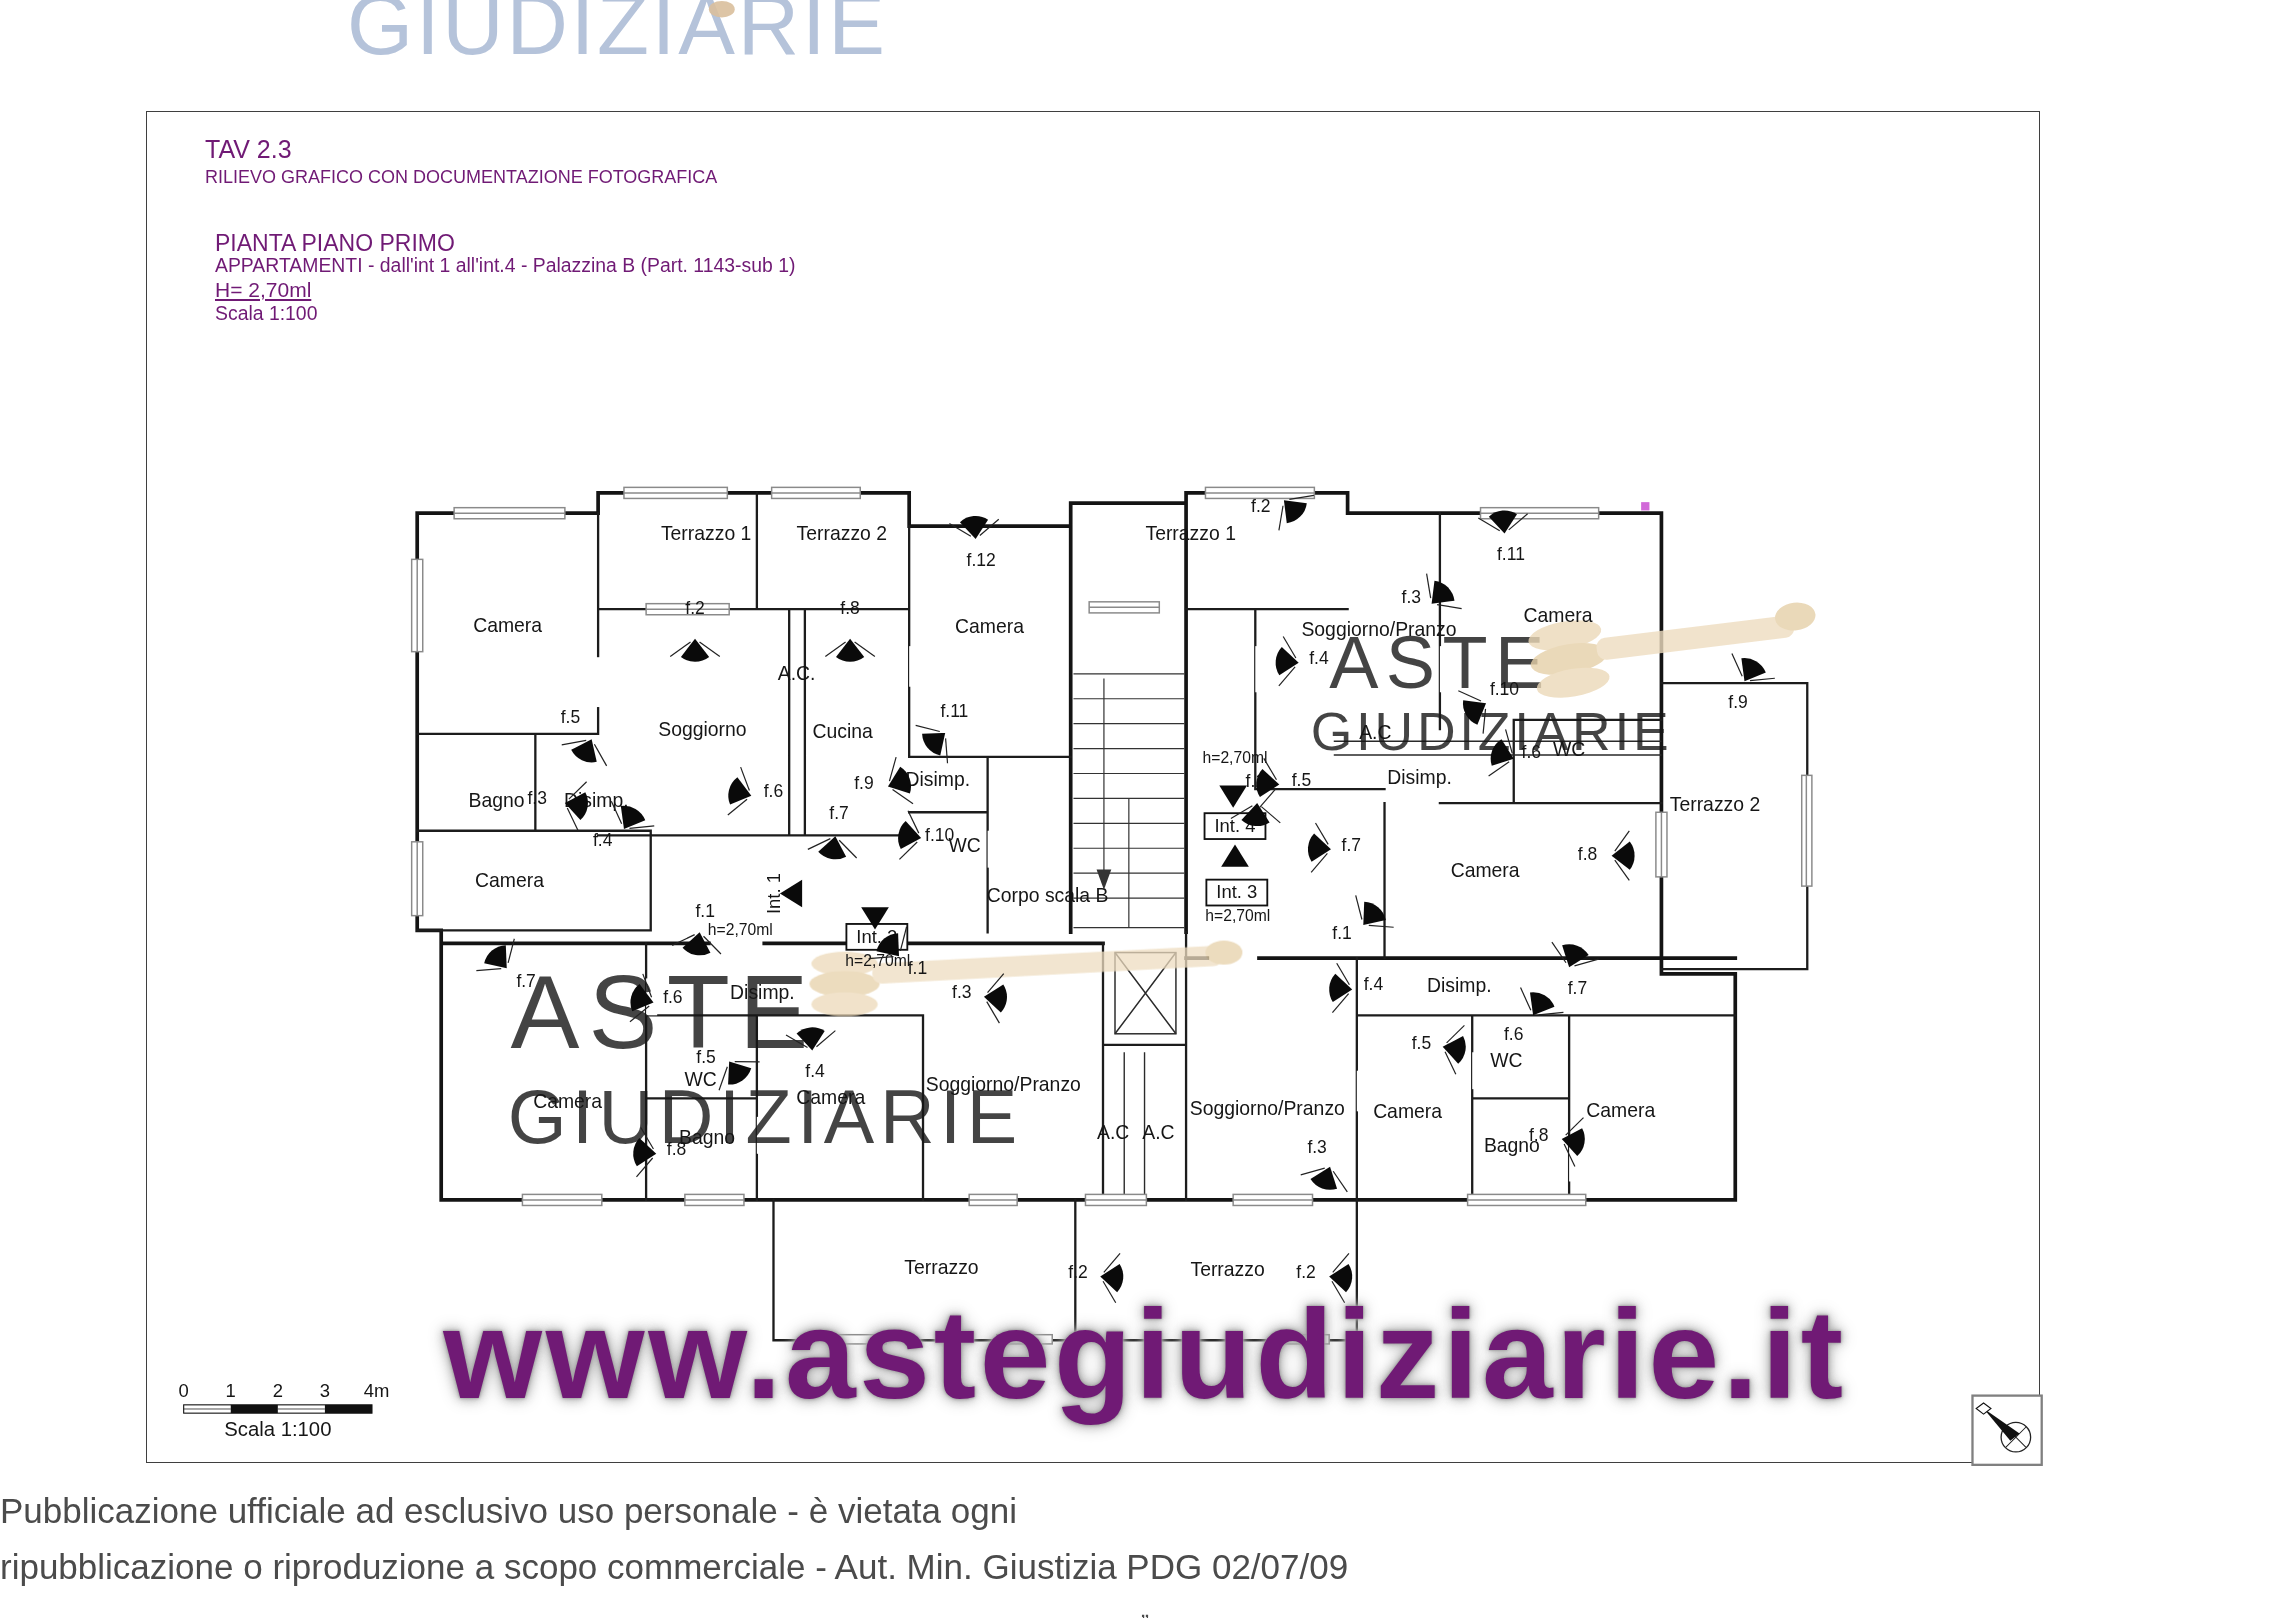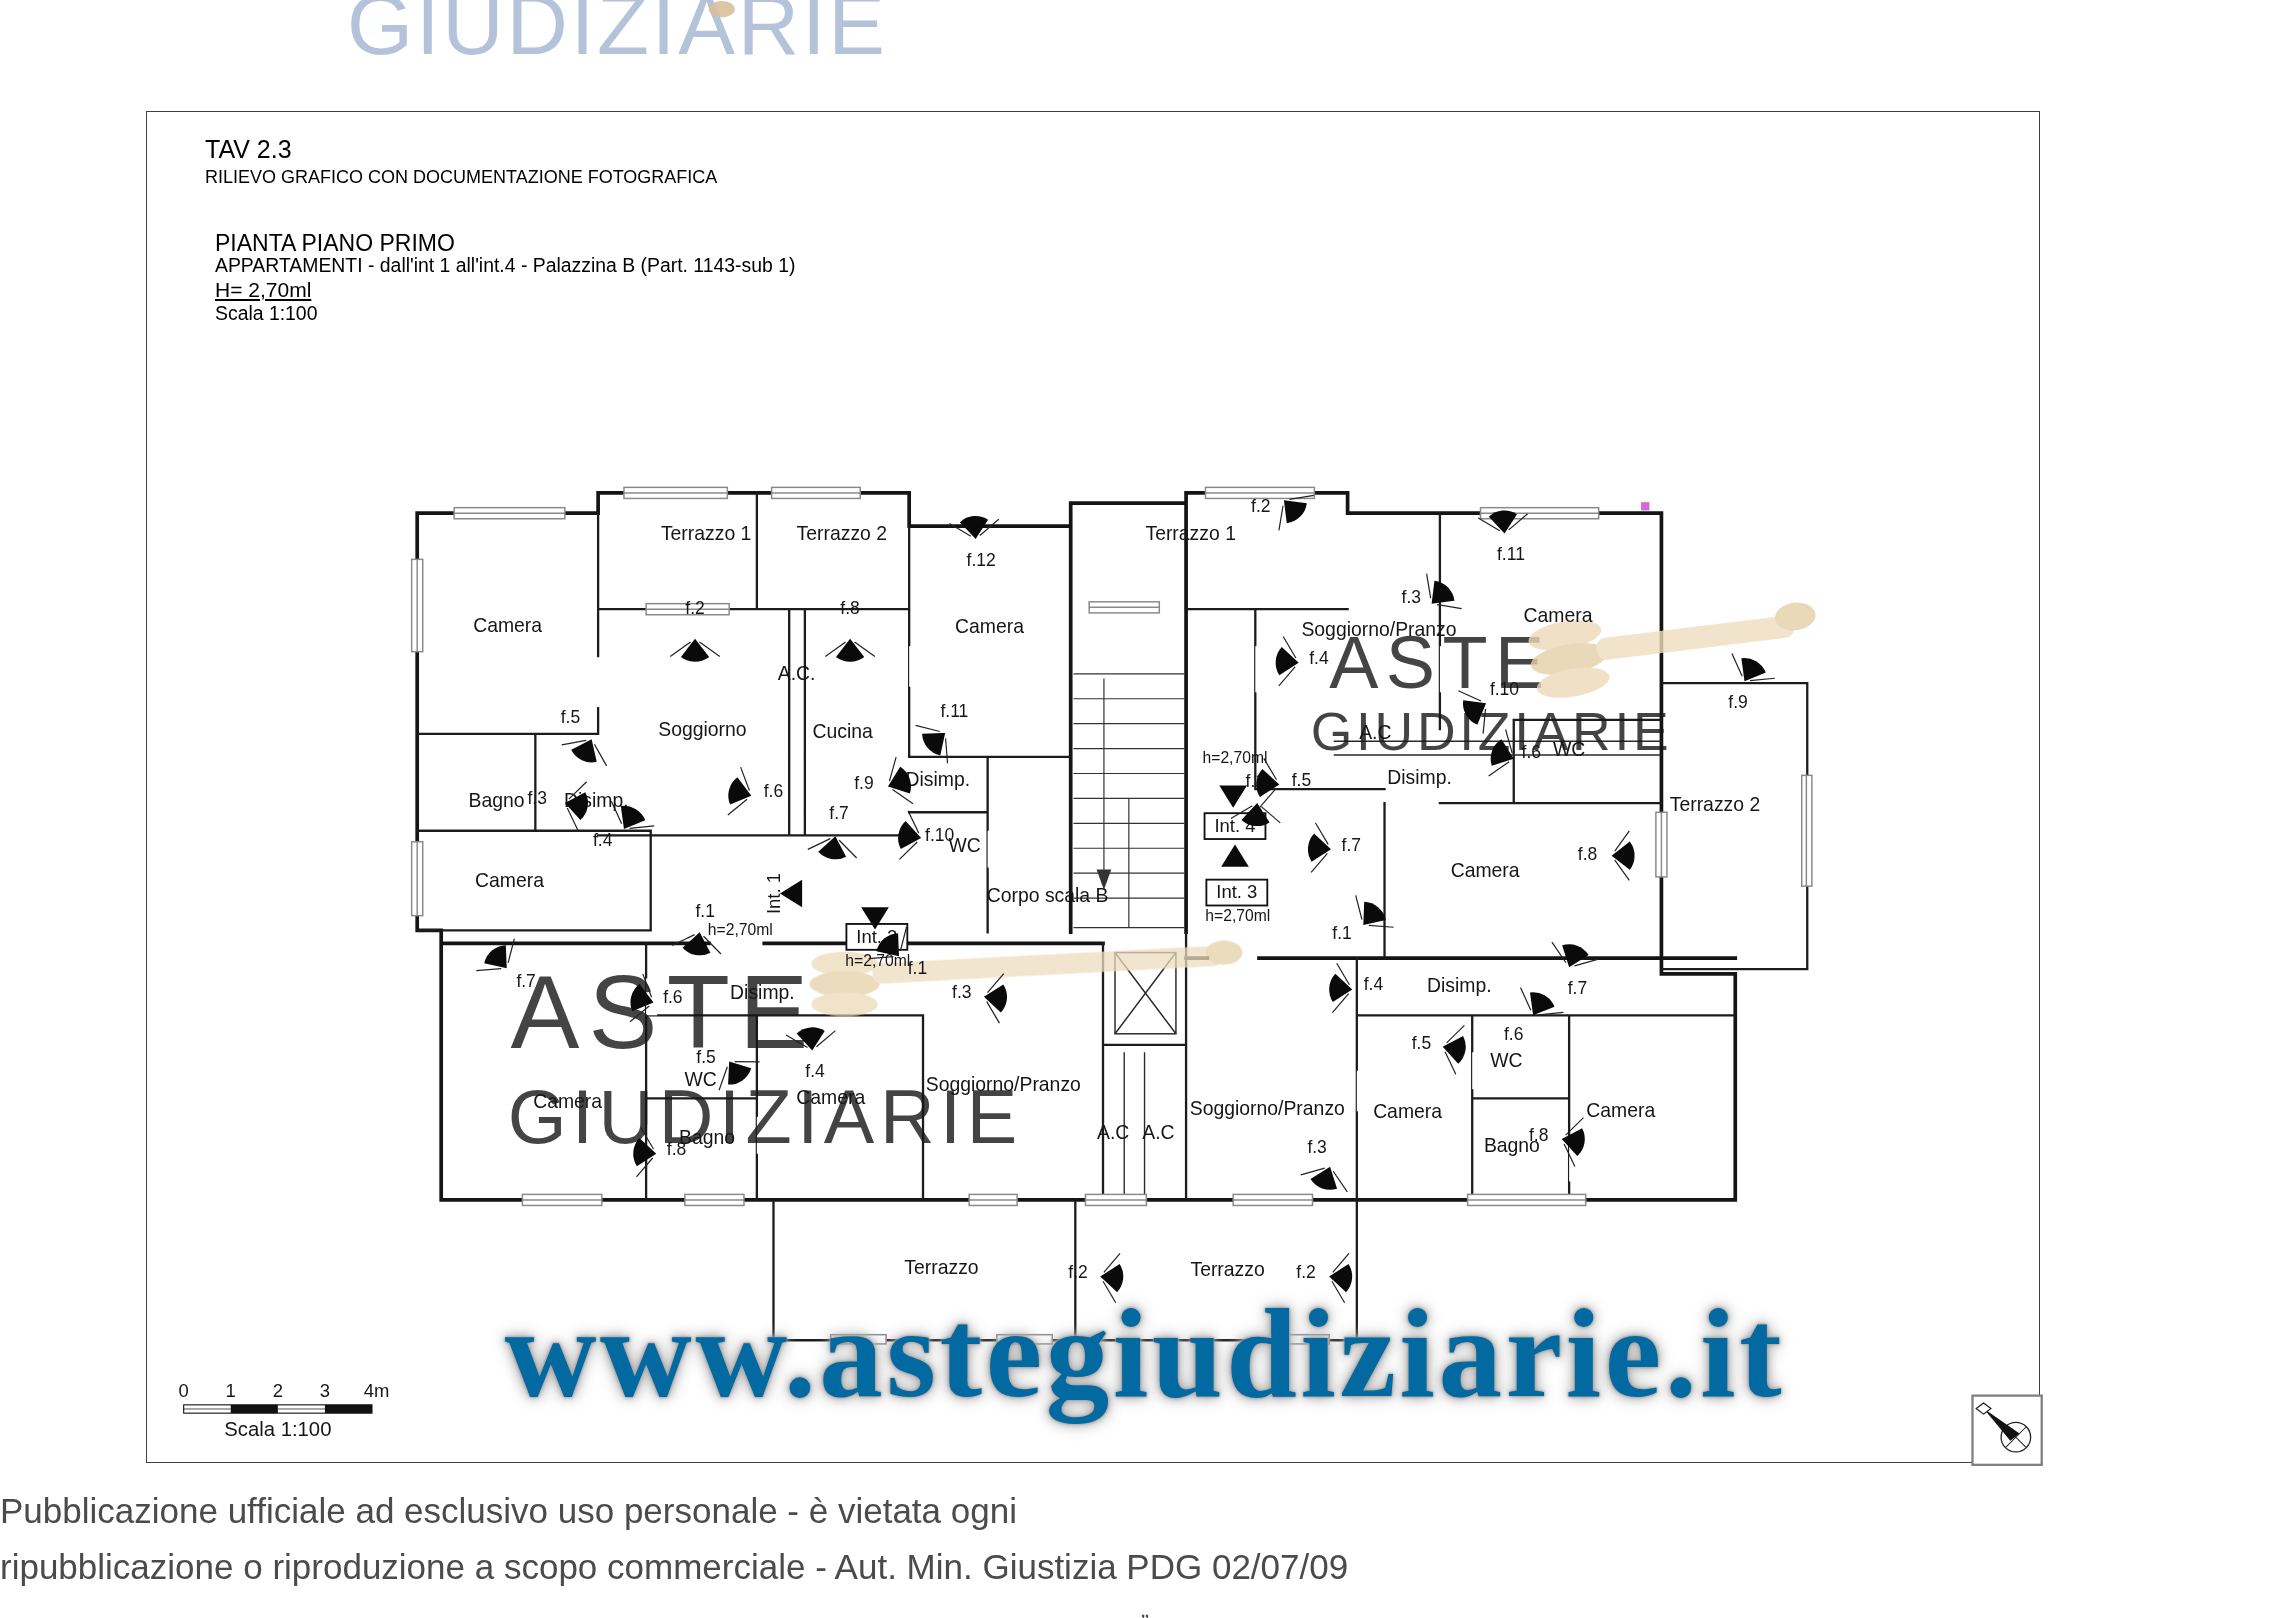--- a/index.html
+++ b/index.html
@@ -1,32 +1,32 @@
 <!DOCTYPE html>
 <html style="font-size:14.8px"><head>
 <meta charset="utf-8">
 <style>
   html,body{margin:0;padding:0;background:#fff;}
   body{width:2290px;height:1619px;position:relative;overflow:hidden;
        font-family:"Liberation Sans",sans-serif;color:#1a1a1a;}
   .abs{position:absolute;}
   #logo{left:347px;top:-24px;font-size:85px;letter-spacing:2.8px;color:#b5c3da;white-space:nowrap;z-index:1;}
   #frame{left:146px;top:111px;width:1892px;height:1350px;border:1.8px solid #3f3f3f;z-index:2;background:transparent;}
-  .tb{white-space:nowrap;z-index:3;color:#000000;}
+  .tb{white-space:nowrap;z-index:3;color:#701a75;}
   #tb-tav{left:205px;top:135px;font-size:25px;}
   #tb-title{left:205px;top:167px;font-size:18px;}
   #tb-s1{left:215px;top:230px;font-size:23px;}
   #tb-s2{left:215px;top:254px;font-size:19.4px;}
   #tb-s3{left:215px;top:278px;font-size:21px;text-decoration:underline;}
   #tb-s4{left:215px;top:302px;font-size:19.4px;}
   #plan-svg{left:0;top:0;width:2290px;height:1619px;z-index:4;}
   svg text{fill:#161616;}
   #wm-url{left:0;top:1281px;width:2290px;text-align:center;font-size:127px;font-weight:bold;
-          letter-spacing:3.7px;color:#0369a1;z-index:9;white-space:nowrap;
-          text-shadow:0 0 3.7px #9a9a9a,0 0 9.2px #a8a8a8,0 0 16.6px #b5b5b5,0 0 1.8px #8d8d8d;font-family:Liberation Serif, serif;}
+          letter-spacing:3.7px;color:#701a75;z-index:9;white-space:nowrap;
+          text-shadow:0 0 3.7px #9a9a9a,0 0 9.2px #a8a8a8,0 0 16.6px #b5b5b5,0 0 1.8px #8d8d8d;}
   .footer-line{left:0;width:2290px;text-align:left;color:#4b4b4b;z-index:10;white-space:nowrap;}
   #footer1{top:1491px;font-size:35px;}
   #footer2{top:1547px;font-size:35px;}
   #footer-mark{left:1141px;top:1595px;font-size:24px;color:#4b4b4b;z-index:10;}
 </style>
 </head>
 <body>
 
 <div id="logo" class="abs">GIUDIZIARIE</div>
 

